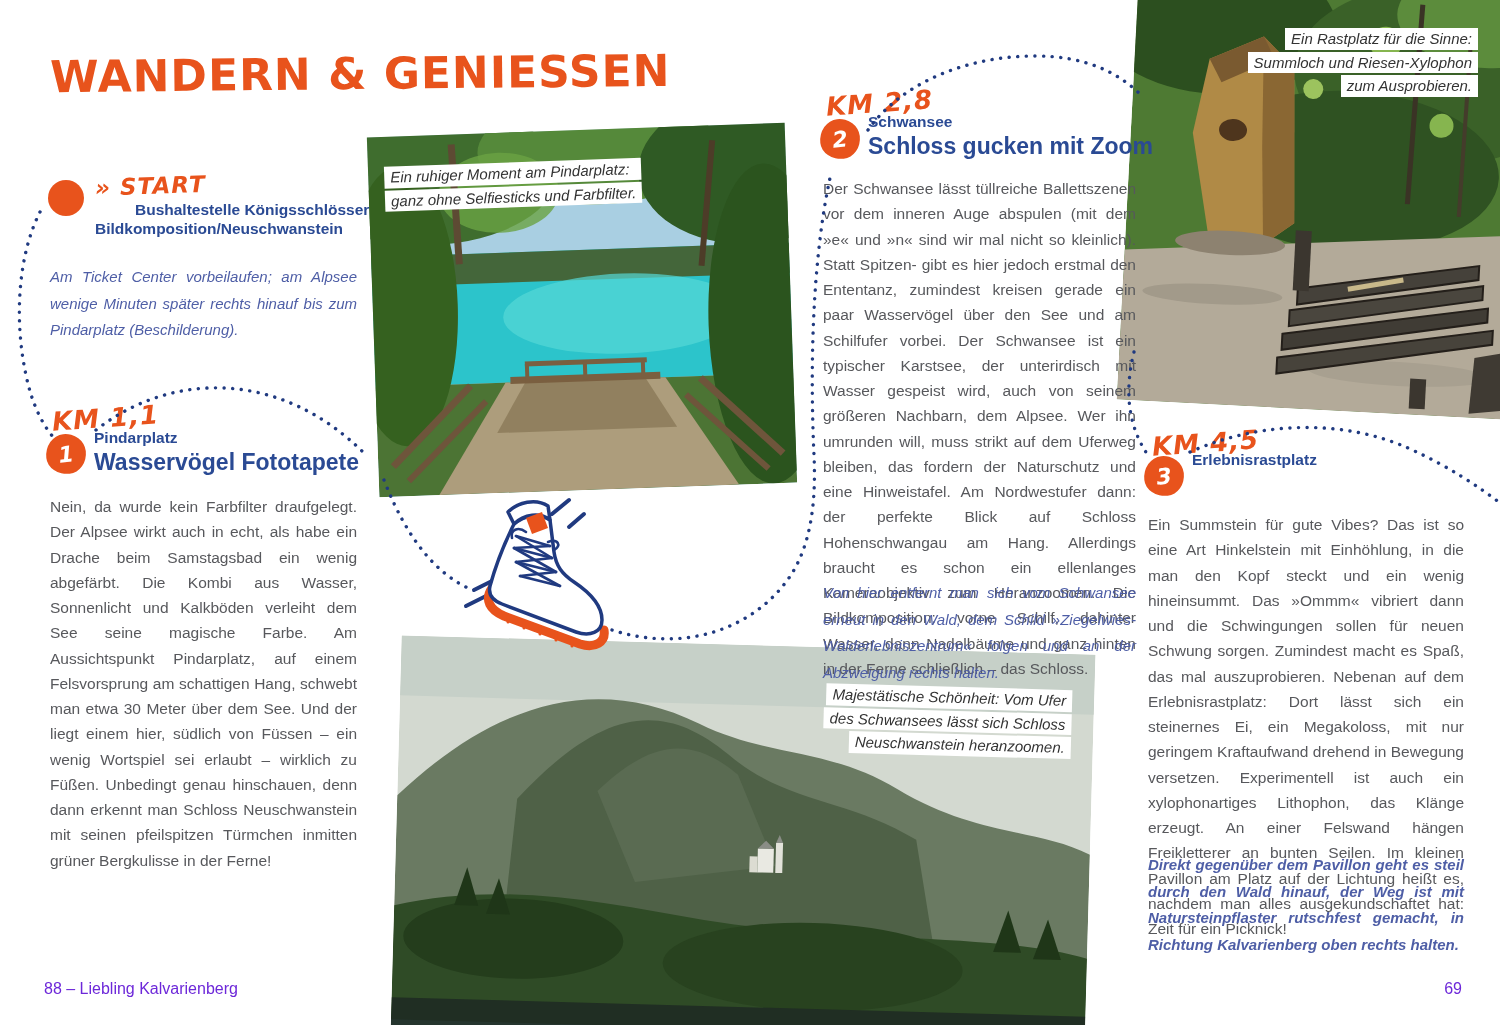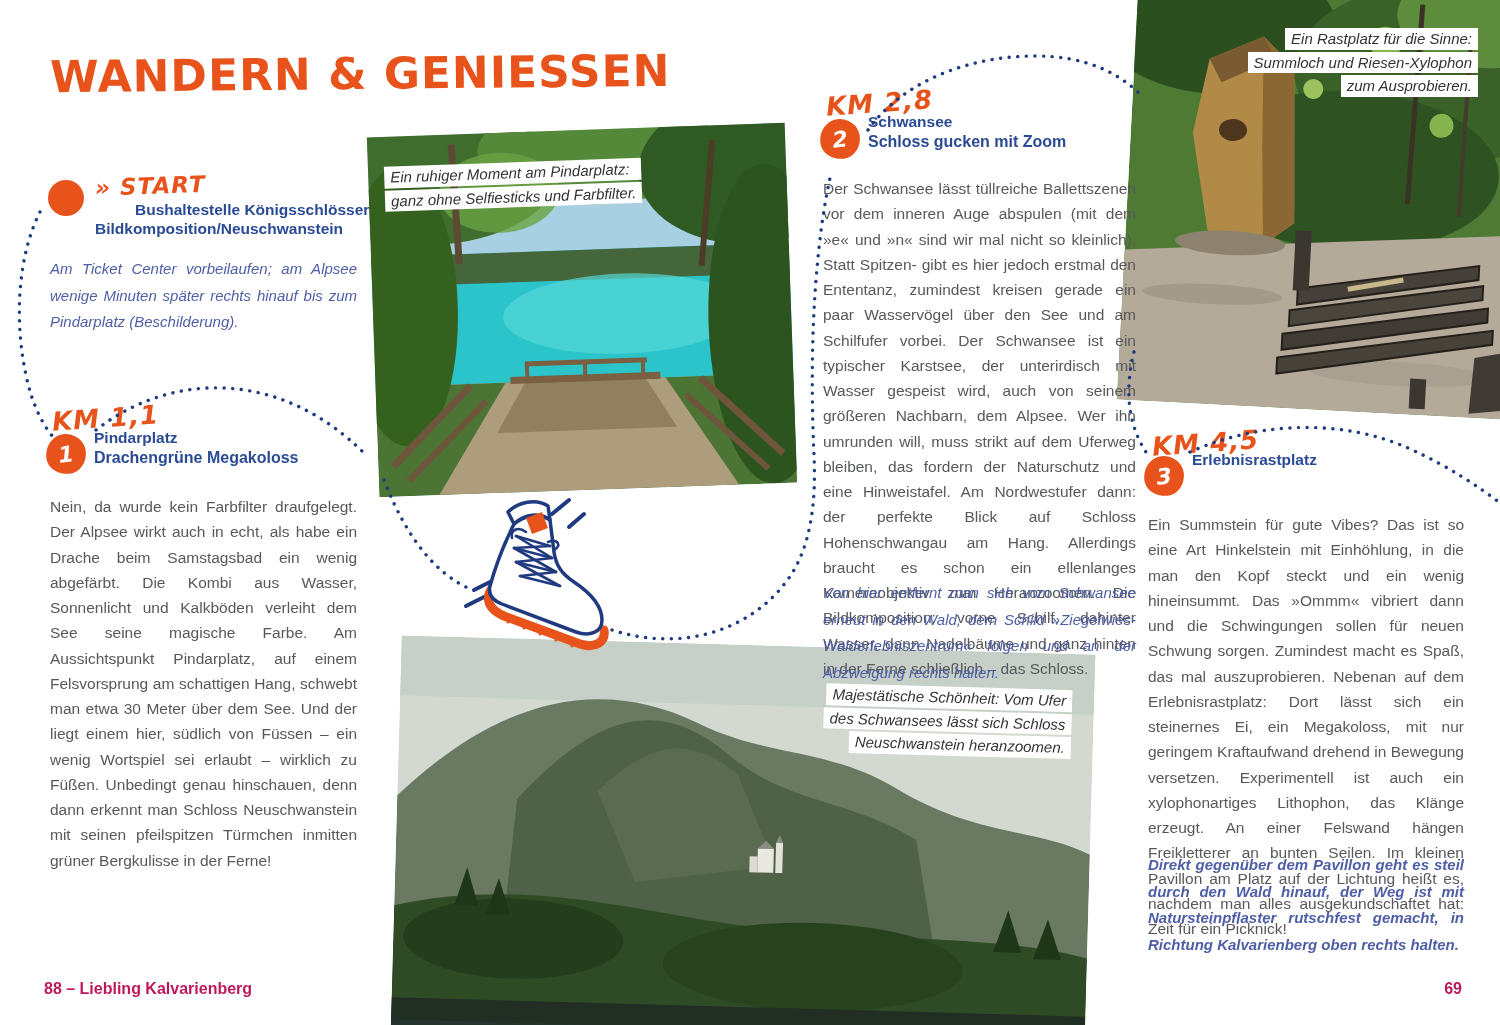--- a/index.html
+++ b/index.html
@@ -30,30 +30,30 @@
     font-style:italic;font-weight:bold;font-size:22px;
     font-family:"DejaVu Sans",sans-serif;transform:rotate(-6deg);
   }
   .start-dot{
     width:36px;height:36px;background:#e8531c;border-radius:50%;
   }
   .place{
     font-size:15.5px;font-weight:bold;color:#2a4a94;line-height:1.25;
   }
   .stop-heading{
-    font-size:16px;font-weight:bold;color:#2a4a94;margin-top:2px;
+    font-size:23px;font-weight:bold;color:#2a4a94;margin-top:2px;
   }
   .body-text{
     font-size:15.5px;line-height:1.63;color:#57585c;text-align:justify;
   }
   .note-text{
     font-size:15px;font-style:italic;color:#4e5ea6;line-height:1.78;text-align:justify;
   }
   .footer{
-    font-size:16px;font-weight:bold;color:#be185d;
+    font-size:16px;font-weight:normal;color:#6d28d9;
   }
 
   
   .caption{display:flex;flex-direction:column;gap:2px;z-index:6;}
   .caption.right{align-items:flex-end;text-align:right;}
   .cap-line{
     background:#ffffff;color:#333;font-style:italic;font-weight:500;
     font-size:15px;padding:1px 6px;line-height:1.3;white-space:nowrap;
     display:inline-block;
   }
@@ -194,27 +194,27 @@
   </svg>
 
   <div class="abs page-title">WANDERN &amp; GENIESSEN</div>
 
   <div class="abs start-dot" style="left:48px;top:180px;"></div>
   <div class="abs" style="left:95px;top:170px;">
     <div class="start-label">» START</div>
     <div class="place" style="margin-top:4px;margin-left:40px;">Bushaltestelle Königsschlösser</div>
     <div class="place">Bildkomposition/Neuschwanstein</div>
   </div>
-  <div class="abs note-text" style="left:50px;top:256px;width:307px;">Am Ticket Center vorbeilaufen; am Alpsee wenige Minuten später rechts hinauf bis zum Pindarplatz (Beschilderung).</div>
+  <div class="abs note-text" style="left:50px;top:264px;width:307px;">Am Ticket Center vorbeilaufen; am Alpsee wenige Minuten später rechts hinauf bis zum Pindarplatz (Beschilderung).</div>
 
   <div class="abs km-label" style="left:52px;top:403px;">KM 1,1</div>
   <div class="abs stop-circle" style="left:46px;top:434px;">1</div>
   <div class="abs" style="left:94px;top:428px;">
     <div class="place">Pindarplatz</div>
-    <div class="stop-heading">Drachengrüne Megakoloss</div>
+    <div class="stop-heading">Wasservögel Fototapete</div>
   </div>
   <div class="abs body-text" style="left:50px;top:494px;width:307px;">Nein, da wurde kein Farbfilter draufgelegt. Der Alpsee wirkt auch in echt, als habe ein Drache beim Samstagsbad ein wenig abgefärbt. Die Kombi aus Wasser, Sonnenlicht und Kalkböden verleiht dem See seine magische Farbe. Am Aussichtspunkt Pindarplatz, auf einem Felsvorsprung am schattigen Hang, schwebt man etwa 30 Meter über dem See. Und der liegt einem hier, südlich von Füssen – ein wenig Wortspiel sei erlaubt – wirklich zu Füßen. Unbedingt genau hinschauen, denn dann erkennt man Schloss Neuschwanstein mit seinen pfeilspitzen Türmchen inmitten grüner Bergkulisse in der Ferne!</div>
 
   <div class="abs km-label" style="left:826px;top:88px;">KM 2,8</div>
   <div class="abs stop-circle" style="left:820px;top:119px;">2</div>
   <div class="abs" style="left:868px;top:112px;">
     <div class="place">Schwansee</div>
     <div class="stop-heading">Schloss gucken mit Zoom</div>
   </div>
   <div class="abs body-text" style="left:823px;top:176px;width:313px;">Der Schwansee lässt tüllreiche Ballettszenen vor dem inneren Auge abspulen (mit dem »e« und »n« sind wir mal nicht so kleinlich). Statt Spitzen- gibt es hier jedoch erstmal den Ententanz, zumindest kreisen gerade ein paar Wasservögel über den See und am Schilfufer vorbei. Der Schwansee ist ein typischer Karstsee, der unterirdisch mit Wasser gespeist wird, auch von seinem größeren Nachbarn, dem Alpsee. Wer ihn umrunden will, muss strikt auf dem Uferweg bleiben, das fordern der Naturschutz und eine Hinweistafel. Am Nordwestufer dann: der perfekte Blick auf Schloss Hohenschwangau am Hang. Allerdings braucht es schon ein ellenlanges Kameraobjektiv zum Heranzoomen. Die Bildkomposition: vorne Schilf, dahinter Wasser, dann Nadelbäume und ganz hinten in der Ferne schließlich – das Schloss.</div>

